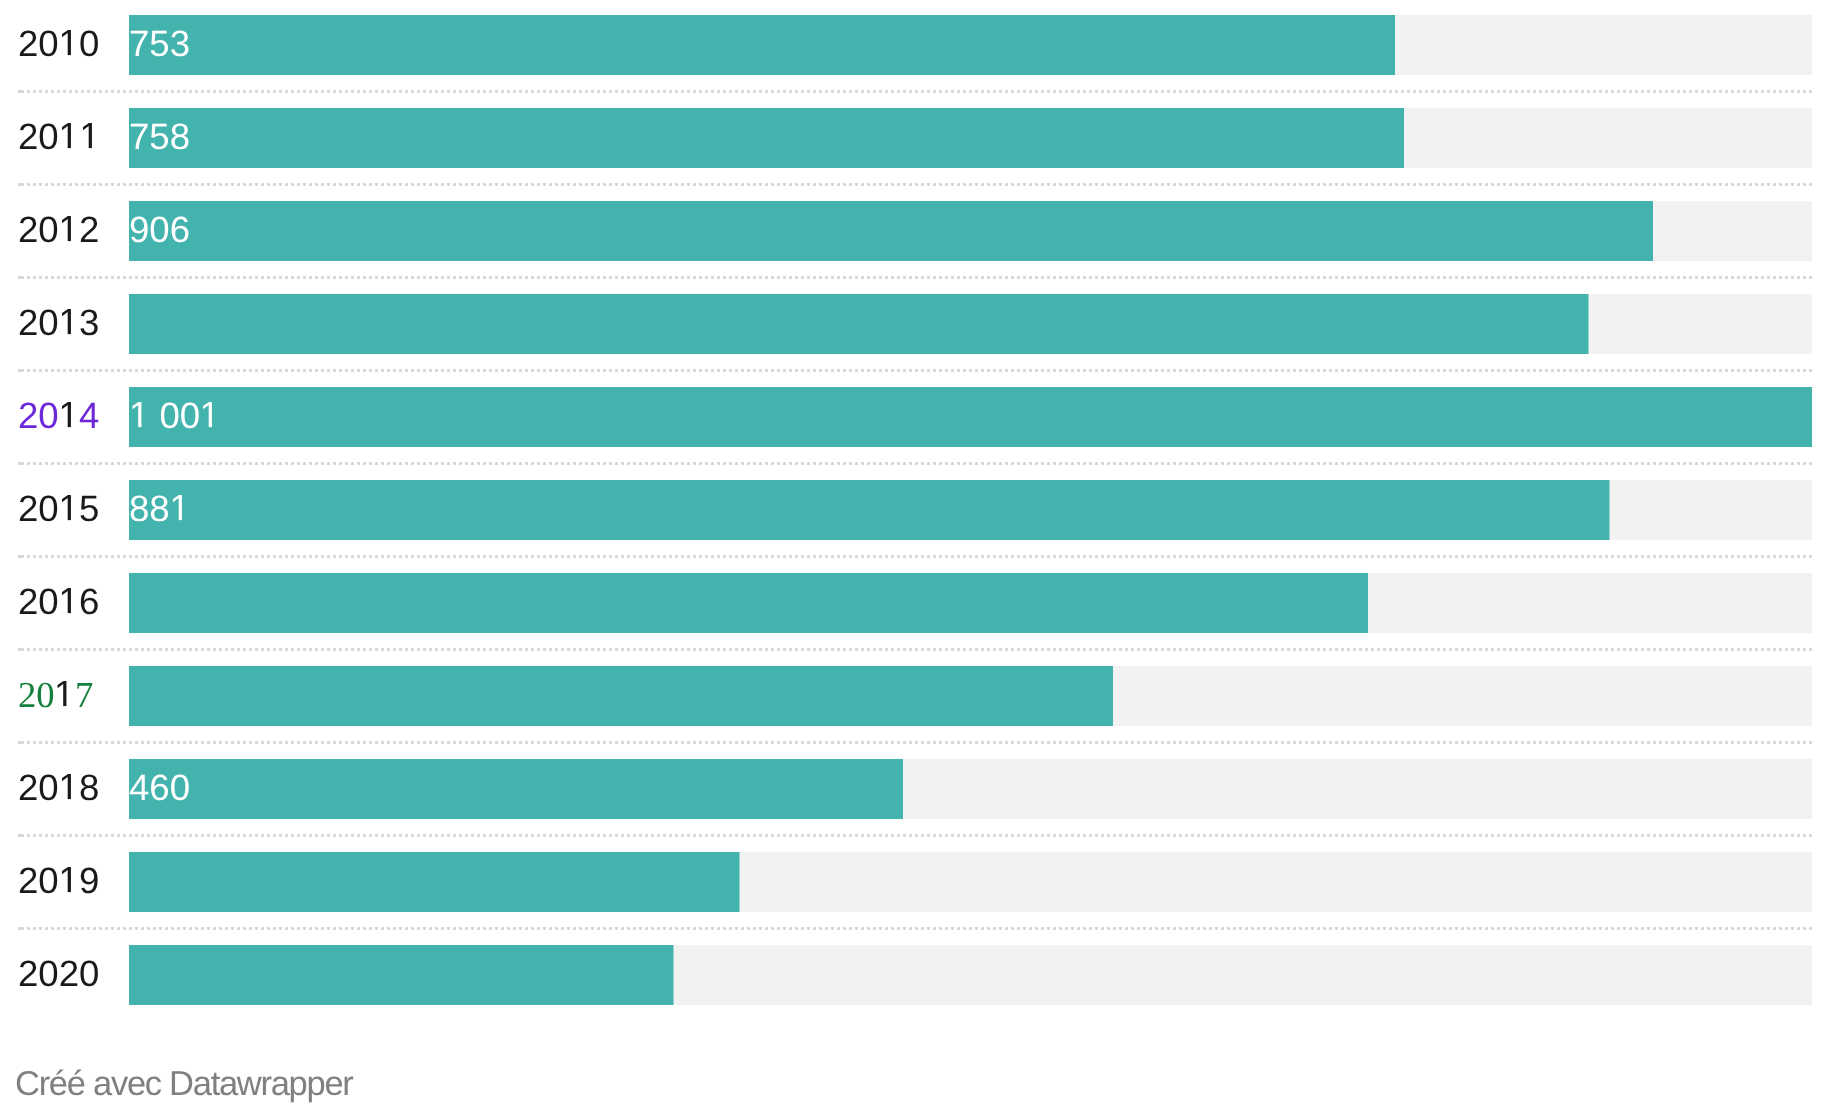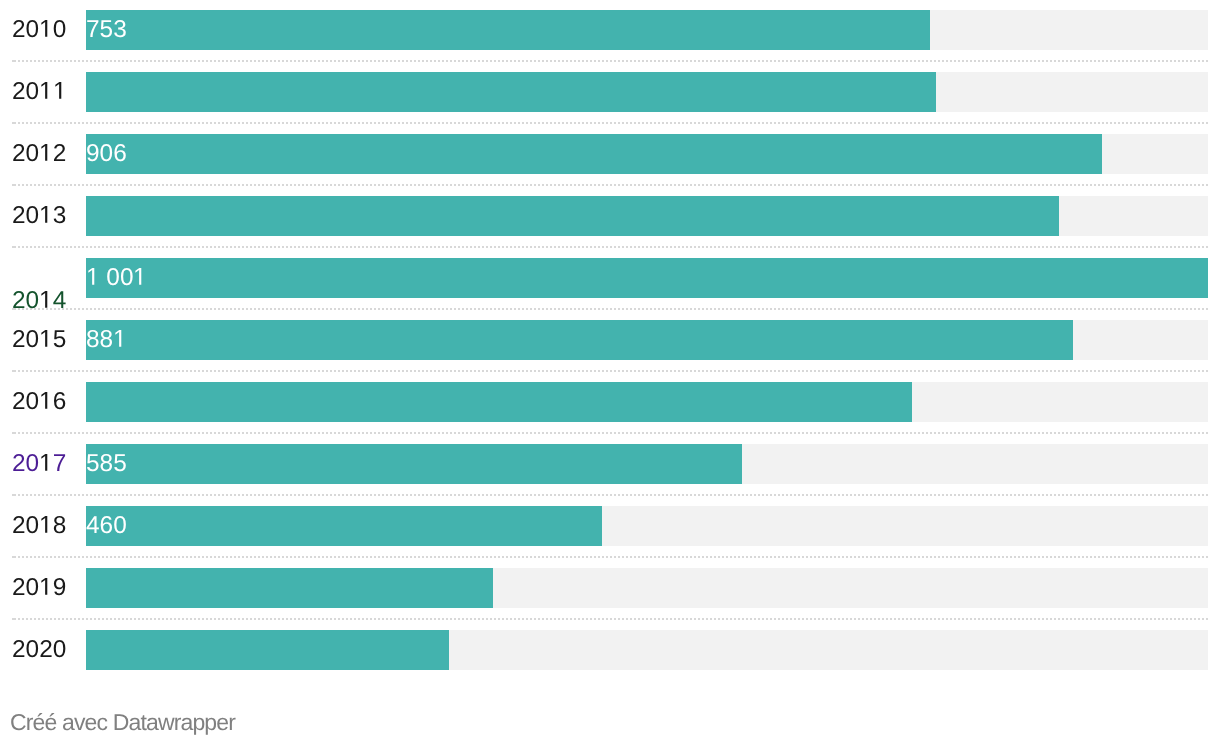--- a/index.html
+++ b/index.html
@@ -68,41 +68,42 @@
   </div>
 
   <div class="bar-row" style="top: 72px;">
     <div class="rowlabel" style="color: rgb(26, 26, 26);">20<span class="one"><i>1</i><svg viewBox="0 0 1139 1409" preserveAspectRatio="none">
                 <path d="M515 1409V172L197 399V229L530 0H696V1409Z" fill="rgb(26, 26, 26)"></path>
               </svg></span><span class="one"><i>1</i><svg viewBox="0 0 1139 1409" preserveAspectRatio="none">
                 <path d="M515 1409V172L197 399V229L530 0H696V1409Z" fill="rgb(26, 26, 26)"></path>
               </svg></span></div>
     <div class="track" style="left: 86px; width: 1122px; background: rgb(242, 242, 242);"></div>
     <div class="bar" style="left: 86px; width: 850px; background: rgb(67, 179, 174);"></div>
+    <div class="value-label" style="left: 86px; width: 841px; color: rgb(255, 255, 255);">758</div>
   </div>
 
   <div class="bar-row" style="top: 134px;">
     <div class="rowlabel" style="color: rgb(26, 26, 26);">20<span class="one"><i>1</i><svg viewBox="0 0 1139 1409" preserveAspectRatio="none">
                 <path d="M515 1409V172L197 399V229L530 0H696V1409Z" fill="rgb(26, 26, 26)"></path>
               </svg></span>2</div>
     <div class="track" style="left: 86px; width: 1122px; background: rgb(242, 242, 242);"></div>
     <div class="bar" style="left: 86px; width: 1016px; background: rgb(67, 179, 174);"></div>
     <div class="value-label" style="left: 86px; width: 1007px; color: rgb(255, 255, 255);">906</div>
   </div>
 
   <div class="bar-row" style="top: 196px;">
     <div class="rowlabel" style="color: rgb(26, 26, 26);">20<span class="one"><i>1</i><svg viewBox="0 0 1139 1409" preserveAspectRatio="none">
                 <path d="M515 1409V172L197 399V229L530 0H696V1409Z" fill="rgb(26, 26, 26)"></path>
               </svg></span>3</div>
     <div class="track" style="left: 86px; width: 1122px; background: rgb(242, 242, 242);"></div>
     <div class="bar" style="left: 86px; width: 973px; background: rgb(67, 179, 174);"></div>
   </div>
 
   <div class="bar-row" style="top: 258px;">
-    <div class="rowlabel" style="color: #14532d; margin-top: 23px;">20<span class="one"><i>1</i><svg viewBox="0 0 1139 1409" preserveAspectRatio="none">
+    <div class="rowlabel" style="color: #6d28d9;">20<span class="one"><i>1</i><svg viewBox="0 0 1139 1409" preserveAspectRatio="none">
                 <path d="M515 1409V172L197 399V229L530 0H696V1409Z" fill="rgb(26, 26, 26)"></path>
               </svg></span>4</div>
     <div class="track" style="left: 86px; width: 1122px; background: rgb(242, 242, 242);"></div>
     <div class="bar" style="left: 86px; width: 1122px; background: rgb(67, 179, 174);"></div>
     <div class="value-label" style="left: 86px; width: 1113px; color: rgb(255, 255, 255);"><span class="one"><i>1</i><svg viewBox="0 0 1139 1409" preserveAspectRatio="none">
                 <path d="M515 1409V172L197 399V229L530 0H696V1409Z" fill="rgb(255, 255, 255)"></path>
               </svg></span> 00<span class="one"><i>1</i><svg viewBox="0 0 1139 1409" preserveAspectRatio="none">
                 <path d="M515 1409V172L197 399V229L530 0H696V1409Z" fill="rgb(255, 255, 255)"></path>
               </svg></span></div>
   </div>
@@ -120,26 +121,25 @@
 
   <div class="bar-row" style="top: 382px;">
     <div class="rowlabel" style="color: rgb(26, 26, 26);">20<span class="one"><i>1</i><svg viewBox="0 0 1139 1409" preserveAspectRatio="none">
                 <path d="M515 1409V172L197 399V229L530 0H696V1409Z" fill="rgb(26, 26, 26)"></path>
               </svg></span>6</div>
     <div class="track" style="left: 86px; width: 1122px; background: rgb(242, 242, 242);"></div>
     <div class="bar" style="left: 86px; width: 826px; background: rgb(67, 179, 174);"></div>
   </div>
 
   <div class="bar-row" style="top: 444px;">
-    <div class="rowlabel" style="color: #4c1d95;">20<span class="one"><i>1</i><svg viewBox="0 0 1139 1409" preserveAspectRatio="none">
+    <div class="rowlabel" style="color: #15803d; font-family: Liberation Serif, serif;">20<span class="one"><i>1</i><svg viewBox="0 0 1139 1409" preserveAspectRatio="none">
                 <path d="M515 1409V172L197 399V229L530 0H696V1409Z" fill="rgb(26, 26, 26)"></path>
               </svg></span>7</div>
     <div class="track" style="left: 86px; width: 1122px; background: rgb(242, 242, 242);"></div>
     <div class="bar" style="left: 86px; width: 656px; background: rgb(67, 179, 174);"></div>
-    <div class="value-label" style="left: 86px; width: 647px; color: rgb(255, 255, 255);">585</div>
   </div>
 
   <div class="bar-row" style="top: 506px;">
     <div class="rowlabel" style="color: rgb(26, 26, 26);">20<span class="one"><i>1</i><svg viewBox="0 0 1139 1409" preserveAspectRatio="none">
                 <path d="M515 1409V172L197 399V229L530 0H696V1409Z" fill="rgb(26, 26, 26)"></path>
               </svg></span>8</div>
     <div class="track" style="left: 86px; width: 1122px; background: rgb(242, 242, 242);"></div>
     <div class="bar" style="left: 86px; width: 516px; background: rgb(67, 179, 174);"></div>
     <div class="value-label" style="left: 86px; width: 507px; color: rgb(255, 255, 255);">460</div>
   </div>

